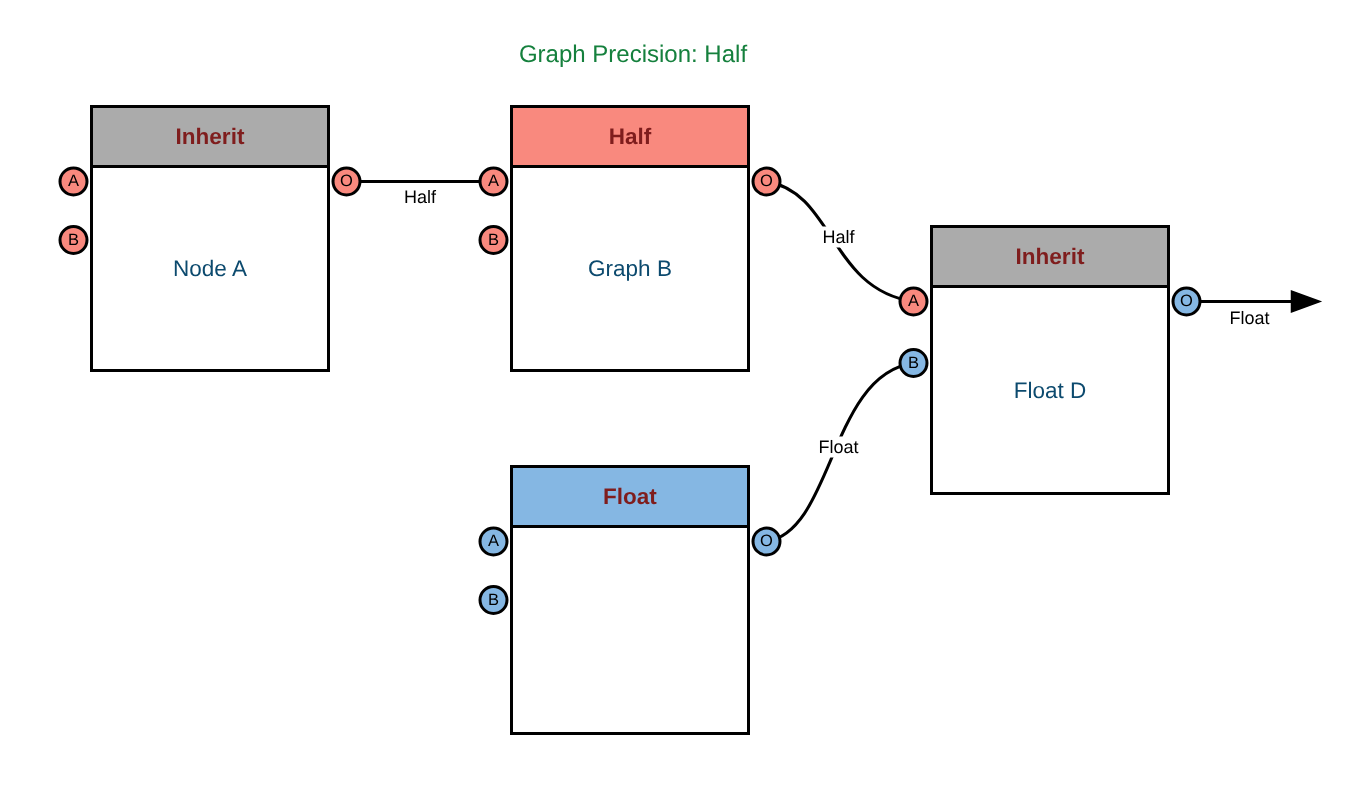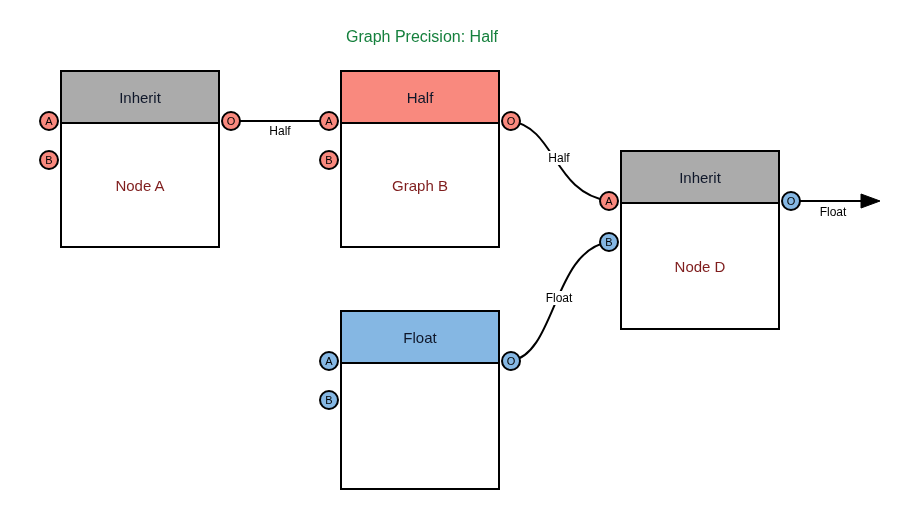--- a/index.html
+++ b/index.html
@@ -28,36 +28,37 @@
     position: absolute;
     box-sizing: border-box;
     border: 2px solid #000;
     background: var(--node-bg, #fff);
     display: flex;
     flex-direction: column;
     z-index: 1;
   }
   .node-header {
     box-sizing: border-box;
-    height: 52px;
+    height: 40px;
     border-bottom: 2px solid #000;
     display: flex;
     align-items: center;
     justify-content: center;
     font-size: 15px;
-    color: #0f172a;
+    color: #7f1d1d;
     flex: 0 0 auto;
+    font-weight: bold;
   }
   .node-body {
     flex: 1 1 auto;
     display: flex;
     align-items: center;
     justify-content: center;
     font-size: 15px;
-    color: #7f1d1d;
+    color: #0c4a6e;
   }
   .fill-gray   { background: var(--gray, #ABABAB); }
   .fill-salmon { background: var(--salmon, #F9897E); }
   .fill-blue   { background: var(--blue, #85B7E3); }
 
   .edges-layer {
     position: absolute;
     left: 0;
     top: 0;
     width: 906px;
@@ -120,21 +121,21 @@
     <div class="node-header fill-salmon">Half</div>
     <div class="node-body">Graph B</div>
   </div>
 
   <div class="node node-c">
     <div class="node-header fill-blue">Float</div>
   </div>
 
   <div class="node node-d">
     <div class="node-header fill-gray">Inherit</div>
-    <div class="node-body">Node D</div>
+    <div class="node-body">Float D</div>
   </div>
 
   <svg class="edges-layer" viewBox="0 0 906 531" xmlns="http://www.w3.org/2000/svg">
     <path class="edge" d="M231,121 L329,121"></path>
     <path class="edge" d="M511,121 C556,128 553,193 609,201"></path>
     <path class="edge" d="M511,361 C556,354 553,250 609,242"></path>
     <path class="edge" d="M791,201 L863,201"></path>
     <polygon class="arrowhead" points="880,201 861,194 861,208"></polygon>
   </svg>
 

